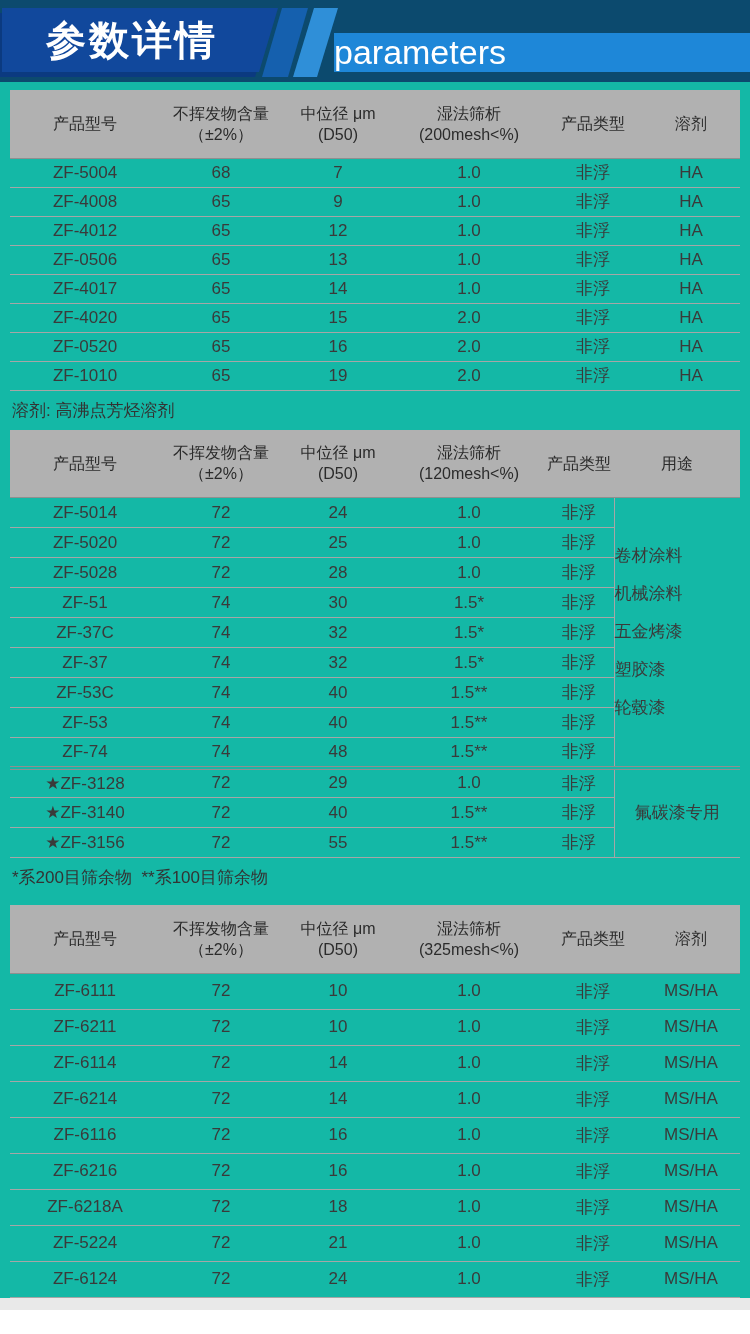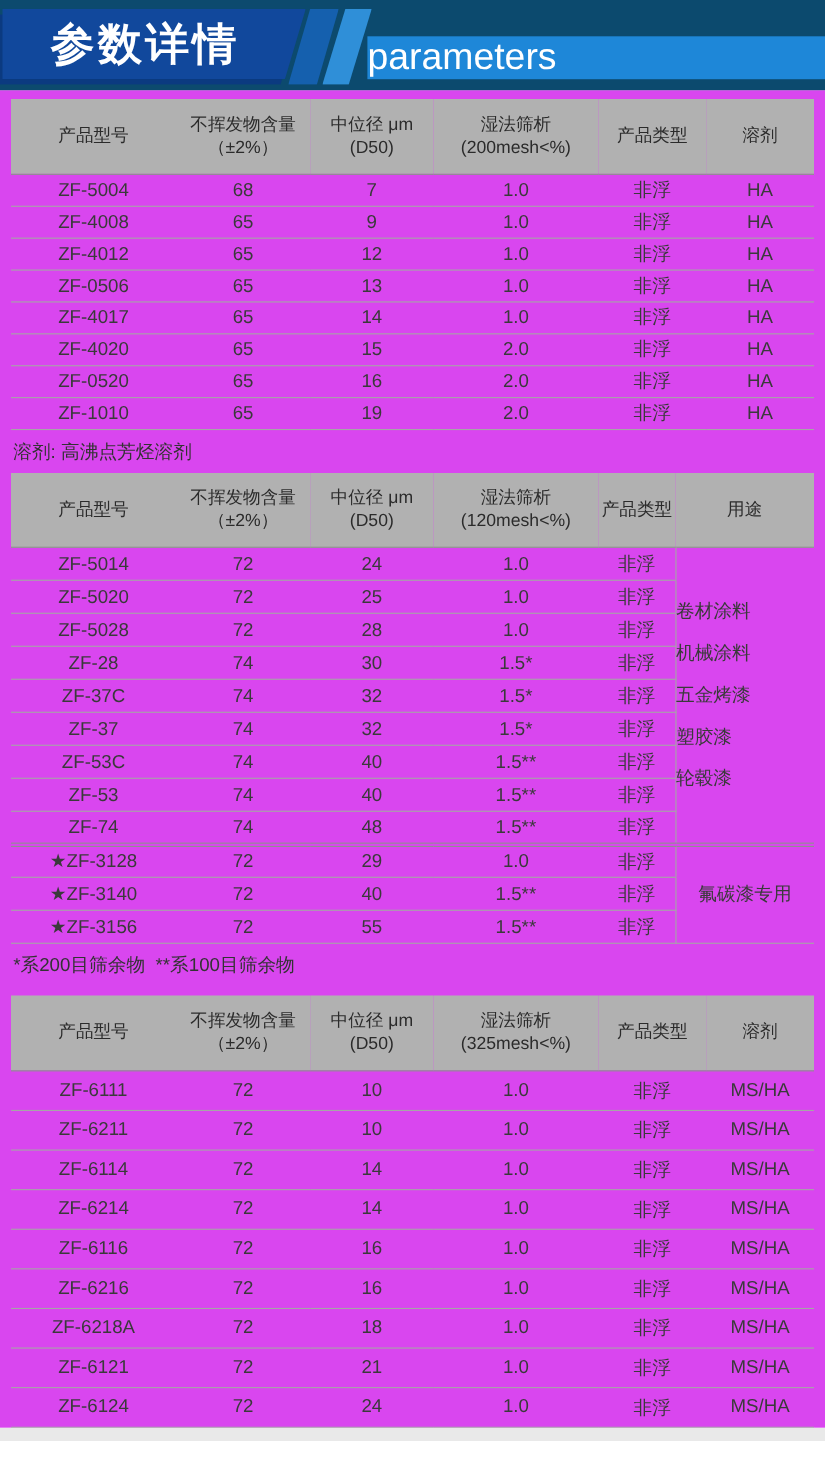--- a/index.html
+++ b/index.html
@@ -31,21 +31,21 @@
   .s1{left:262px;width:46px;background:var(--stripe-blue,#1560ae);
       clip-path:polygon(20px 0,100% 0,calc(100% - 20px) 100%,0 100%);}
   .s2{left:293px;width:45px;background:var(--stripe-light-blue,#2f8fd8);
       clip-path:polygon(21px 0,100% 0,calc(100% - 21px) 100%,0 100%);}
   .subtitle-bar{
     position:absolute;left:334px;right:0;top:33px;height:39px;
     background:var(--bar-blue,#1e87d8);color:#fff;font-size:34px;font-weight:normal;
     display:flex;align-items:center;justify-content:flex-start;padding-right:80px;
   }
   
-  .content{padding:0 10px;background:#d946ef;flex:none;}
+  .content{padding:0 10px;background:#14b8a6;flex:none;}
   table.spec{border-collapse:collapse;width:730px;table-layout:fixed;margin-top:8px;}
   table.t3{margin-top:16px;}
   .spec thead th{
     background:var(--header-gray,#b1b1b1);font-weight:normal;font-size:16px;
     color:#2b2b2b;height:68px;line-height:21px;padding:0;text-align:center;
     border-bottom:1px solid #8f8f8f;vertical-align:middle;
   }
   .spec td{
     border-bottom:1px solid #a6a6a6;text-align:center;font-size:17px;
     color:#3a3a3a;height:var(--rh,30px);padding:0;vertical-align:middle;
@@ -237,21 +237,21 @@
             <td>非浮</td>
           </tr>
           <tr>
             <td>ZF-5028</td>
             <td>72</td>
             <td>28</td>
             <td>1.0</td>
             <td>非浮</td>
           </tr>
           <tr>
-            <td>ZF-28</td>
+            <td>ZF-51</td>
             <td>74</td>
             <td>30</td>
             <td>1.5*</td>
             <td>非浮</td>
           </tr>
           <tr>
             <td>ZF-37C</td>
             <td>74</td>
             <td>32</td>
             <td>1.5*</td>
@@ -398,21 +398,21 @@
           </tr>
           <tr>
             <td>ZF-6218A</td>
             <td>72</td>
             <td>18</td>
             <td>1.0</td>
             <td>非浮</td>
             <td>MS/HA</td>
           </tr>
           <tr>
-            <td>ZF-6121</td>
+            <td>ZF-5224</td>
             <td>72</td>
             <td>21</td>
             <td>1.0</td>
             <td>非浮</td>
             <td>MS/HA</td>
           </tr>
           <tr>
             <td>ZF-6124</td>
             <td>72</td>
             <td>24</td>

